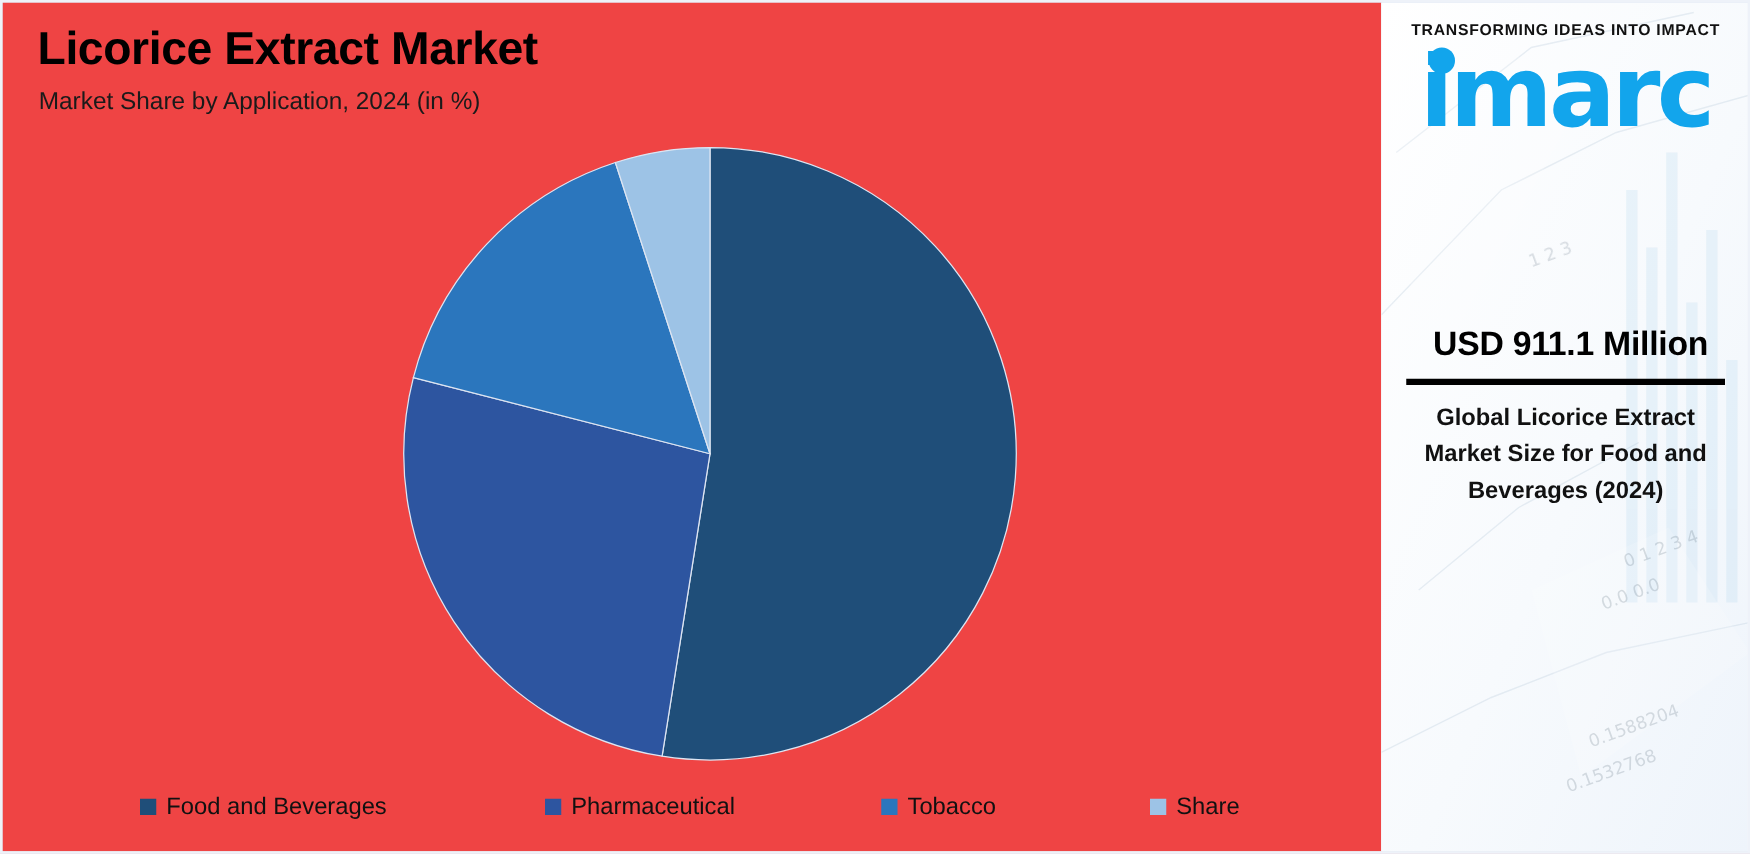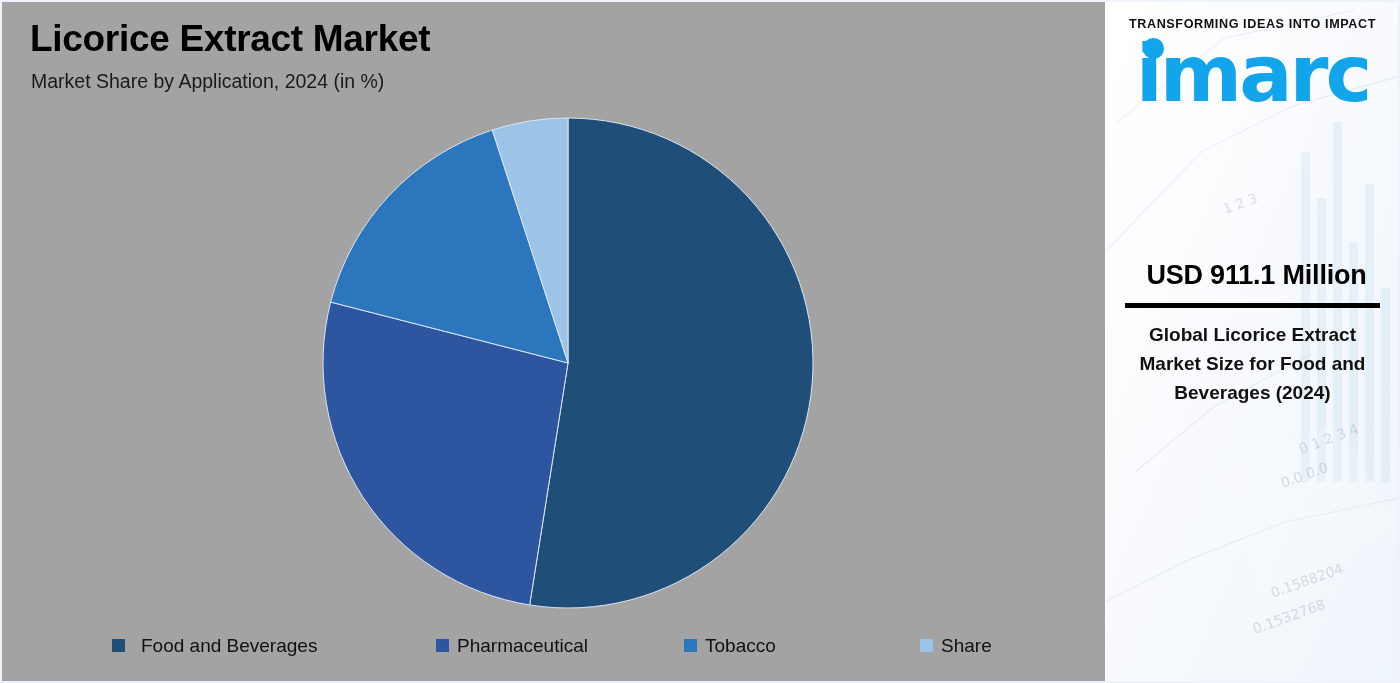--- a/index.html
+++ b/index.html
@@ -23,21 +23,21 @@
     overflow: hidden;
   }
 
   
   #chart-panel {
     position: absolute;
     left: 0;
     top: 0;
     width: 1103px;
     height: 679px;
-    background: #a3a3a3;
+    background: #ef4444;
   }
   #page-title {
     position: absolute;
     left: 28px;
     top: 16px;
     font-size: 37px;
     font-weight: bold;
     color: #000000;
     letter-spacing: -0.3px;
     white-space: nowrap;
@@ -84,23 +84,23 @@
     width: 13px;
     height: 13px;
     margin-right: 8px;
     flex: 0 0 auto;
   }
   .legend-label {
     font-size: 19px;
     color: #111111;
     line-height: 1;
   }
-  #legend-item-0 { left: 110px; top: 14px; gap: 8px; }
+  #legend-item-0 { left: 110px; top: 14px; }
   #legend-item-1 { left: 434px; top: 14px; }
-  #legend-item-2 { left: 682px; top: 14px; }
+  #legend-item-2 { left: 703px; top: 14px; }
   #legend-item-3 { left: 918px; top: 14px; }
 
   
   #sidebar {
     position: absolute;
     left: 1103px;
     top: 0;
     width: 295px;
     height: 679px;
     background: #fbfcfe;

